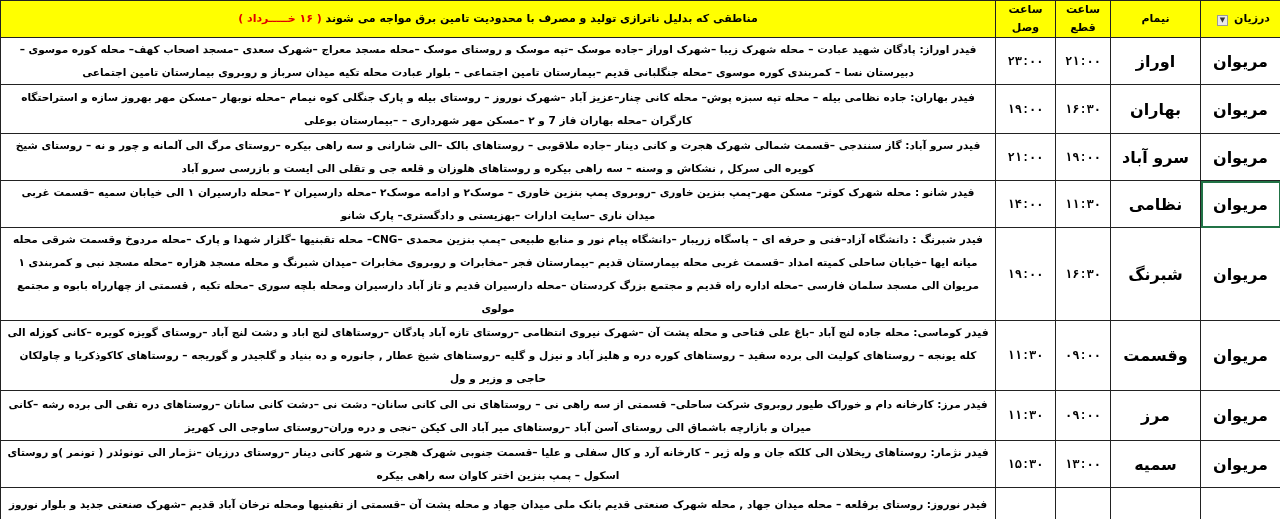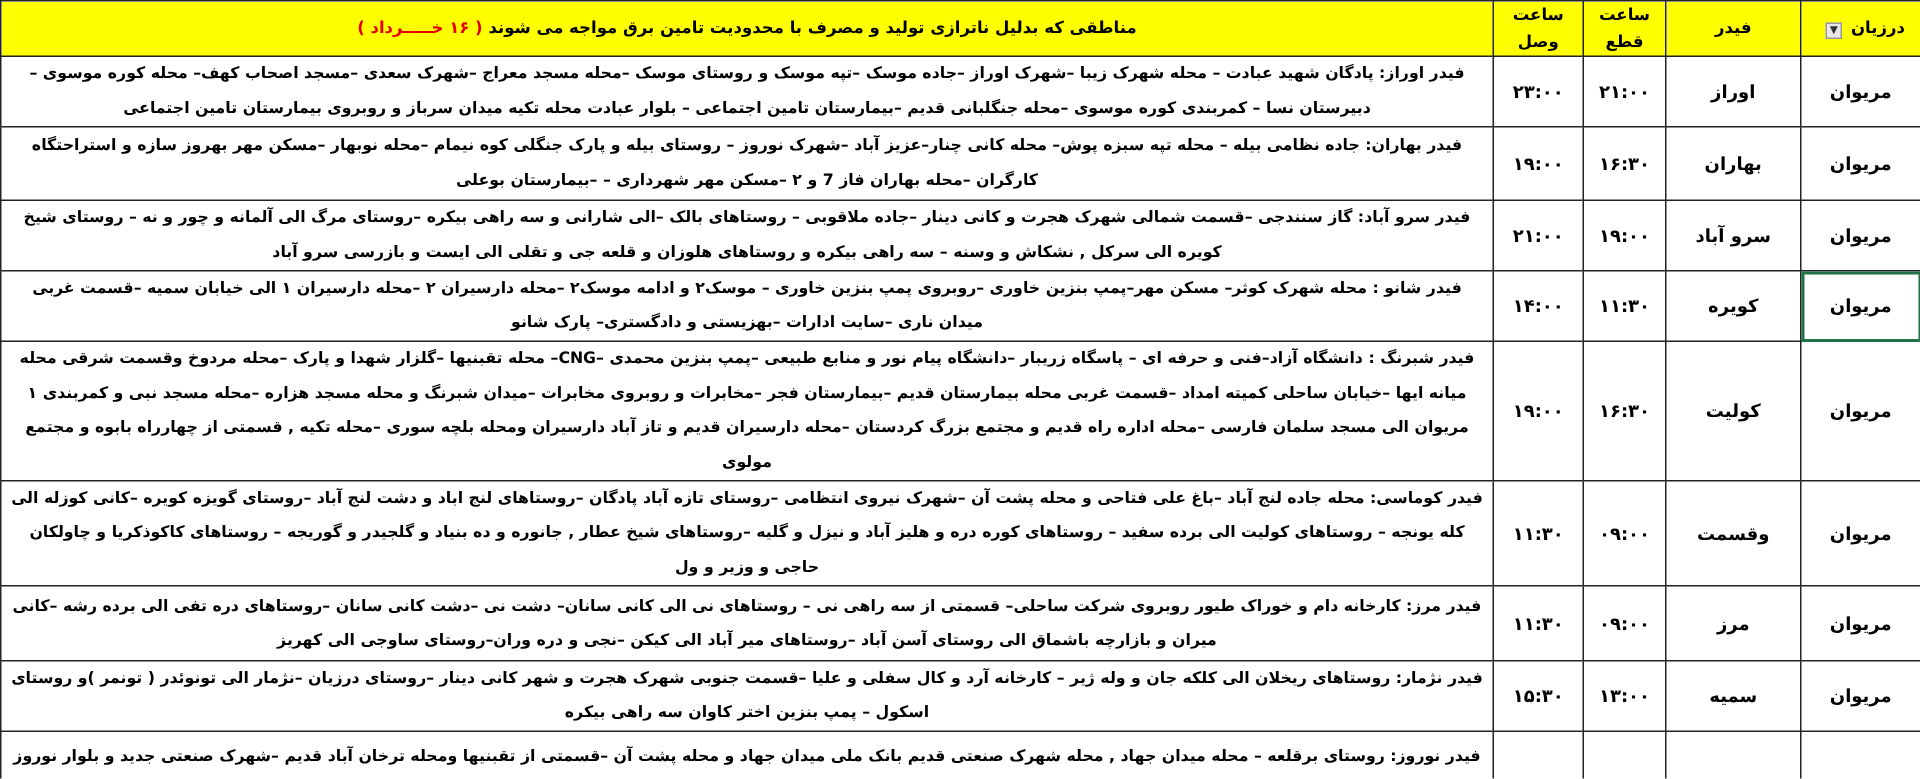--- a/index.html
+++ b/index.html
@@ -20,22 +20,22 @@
     overflow: hidden;
   }
   thead th {
     background: #ffff00;
     height: 19px;
     font-size: 11px;
     line-height: 18px;
   }
   th.title-cell { text-align: center; font-size: 11px; }
   .date-span { color: #e00000; margin-top: 32px; }
-  td.region, td.feeder { font-size: 12px; }
-  td.time { font-size: 12px; direction: ltr; }
+  td.region, td.feeder { font-size: 16px; }
+  td.time { font-size: 12px; direction: ltr; font-family: Liberation Mono, monospace; }
   td.desc {
     font-size: 10.5px;
     line-height: 23px;
     text-align: center;
     padding: 0 10px;
     direction: rtl;
   }
   .filter-btn {
     display: inline-block;
     width: 9px; height: 9px;
@@ -60,21 +60,21 @@
     <col style="width:55px">
     <col style="width:60px">
     <col style="width:995px">
   </colgroup>
   <thead>
     <tr>
       <th>
         <span>درزیان</span>
         <span class="filter-btn">▼</span>
       </th>
-      <th><span>فیدر</span></th>
+      <th><span>نیمام</span></th>
       <th><span>ساعت قطع</span></th>
       <th><span>ساعت وصل</span></th>
       <th class="title-cell">
         <span>مناطقی که بدلیل ناترازی تولید و مصرف با محدودیت تامین برق مواجه می شوند</span>
         <span class="date-span">( ۱۶ خـــــرداد )</span>
       </th>
     </tr>
   </thead>
   <tbody>
     <tr style="height:46px">
@@ -93,28 +93,28 @@
     </tr>
     <tr style="height:47px">
       <td class="region">مریوان</td>
       <td class="feeder">سرو آباد</td>
       <td class="time">۱۹:۰۰</td>
       <td class="time">۲۱:۰۰</td>
       <td class="desc">فیدر سرو آباد: گاز سنندجی –قسمت شمالی شهرک هجرت و کانی دینار –جاده ملاقوبی – روستاهای بالک –الی شارانی و سه راهی بیکره –روستای مرگ الی آلمانه و چور و نه – روستای شیخ کویره الی سرکل , نشکاش و وسنه – سه راهی بیکره و روستاهای هلوزان و قلعه جی و تقلی الی ایست و بازرسی سرو آباد</td>
     </tr>
     <tr style="height:47px">
       <td class="region selected">مریوان</td>
-      <td class="feeder">کویره</td>
+      <td class="feeder">نظامی</td>
       <td class="time">۱۱:۳۰</td>
       <td class="time">۱۴:۰۰</td>
       <td class="desc">فیدر شانو : محله شهرک کوثر– مسکن مهر–پمپ بنزین خاوری –روبروی پمپ بنزین خاوری – موسک۲ و ادامه موسک۲ –محله دارسیران ۲ –محله دارسیران ۱ الی خیابان سمیه –قسمت غربی میدان نارى –سایت ادارات –بهزیستی و دادگستری– پارک شانو</td>
     </tr>
     <tr style="height:80px">
       <td class="region">مریوان</td>
-      <td class="feeder">کولیت</td>
+      <td class="feeder">شبرنگ</td>
       <td class="time">۱۶:۳۰</td>
       <td class="time">۱۹:۰۰</td>
       <td class="desc">فیدر شبرنگ : دانشگاه آزاد–فنی و حرفه ای – پاسگاه زریبار –دانشگاه پیام نور و منابع طبیعی –پمپ بنزین محمدی –CNG– محله تقبنیها –گلزار شهدا و پارک –محله مردوخ وقسمت شرقی محله میانه ایها –خیابان ساحلی کمیته امداد –قسمت غربی محله بیمارستان قدیم –بیمارستان فجر –مخابرات و روبروی مخابرات –میدان شبرنگ و محله مسجد هزاره –محله مسجد نبی و کمربندی ۱ مریوان الی مسجد سلمان فارسی –محله اداره راه قدیم و مجتمع بزرگ کردستان –محله دارسیران قدیم و تاز آباد دارسیران ومحله بلچه سوری –محله تکیه , قسمتی از چهارراه بابوه و مجتمع مولوی</td>
     </tr>
     <tr style="height:53px">
       <td class="region">مریوان</td>
       <td class="feeder">وقسمت</td>
       <td class="time">۰۹:۰۰</td>
       <td class="time">۱۱:۳۰</td>
       <td class="desc">فیدر کوماسی: محله جاده لنج آباد –باغ علی فتاحی و محله پشت آن –شهرک نیروی انتظامی –روستای تازه آباد پادگان –روستاهای لنج اباد و دشت لنج آباد –روستای گویزه کویره –کانی کوزله الی کله یونجه – روستاهای کولیت الی برده سفید – روستاهای کوره دره و هلیز آباد و نیزل و گلیه –روستاهای شیخ عطار , جانوره و ده بنیاد و گلجیدر و گوریجه – روستاهای کاکوذکریا و چاولکان حاجی و وزیر و ول</td>

